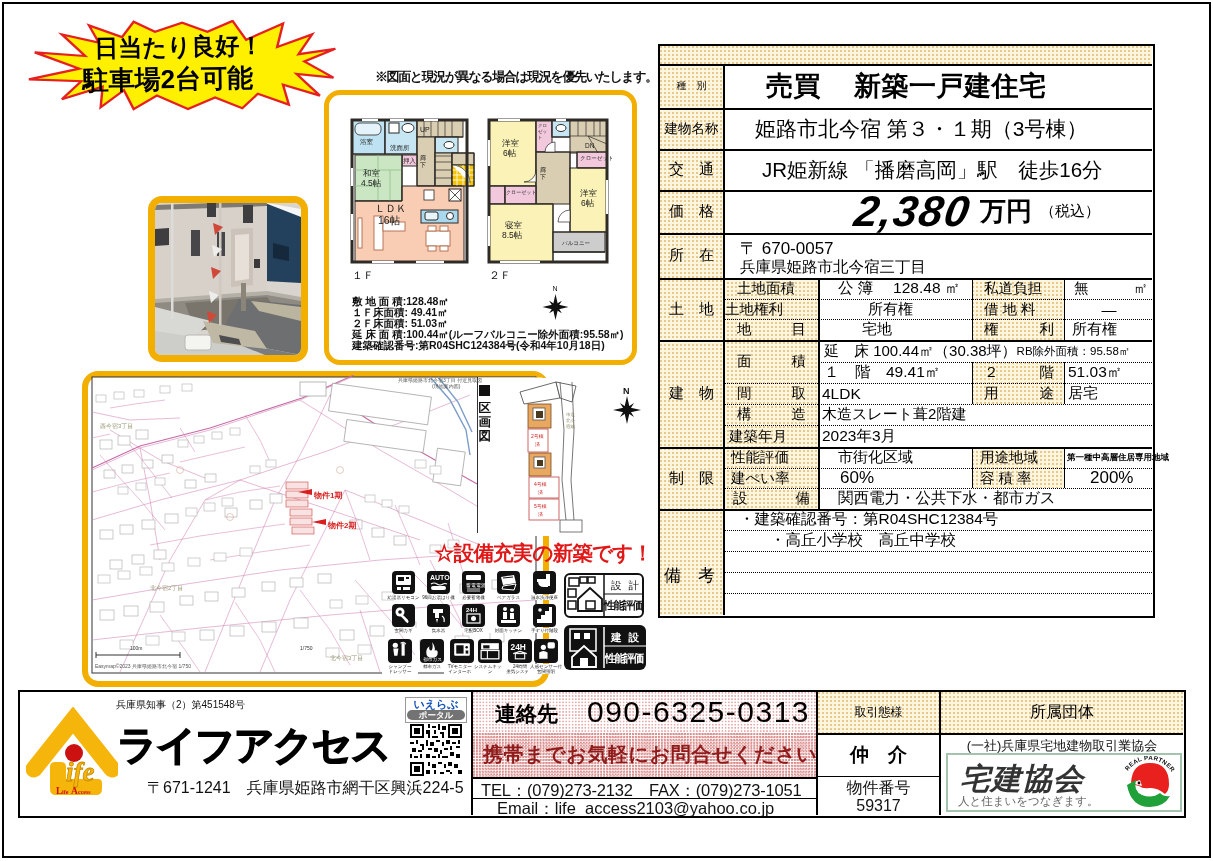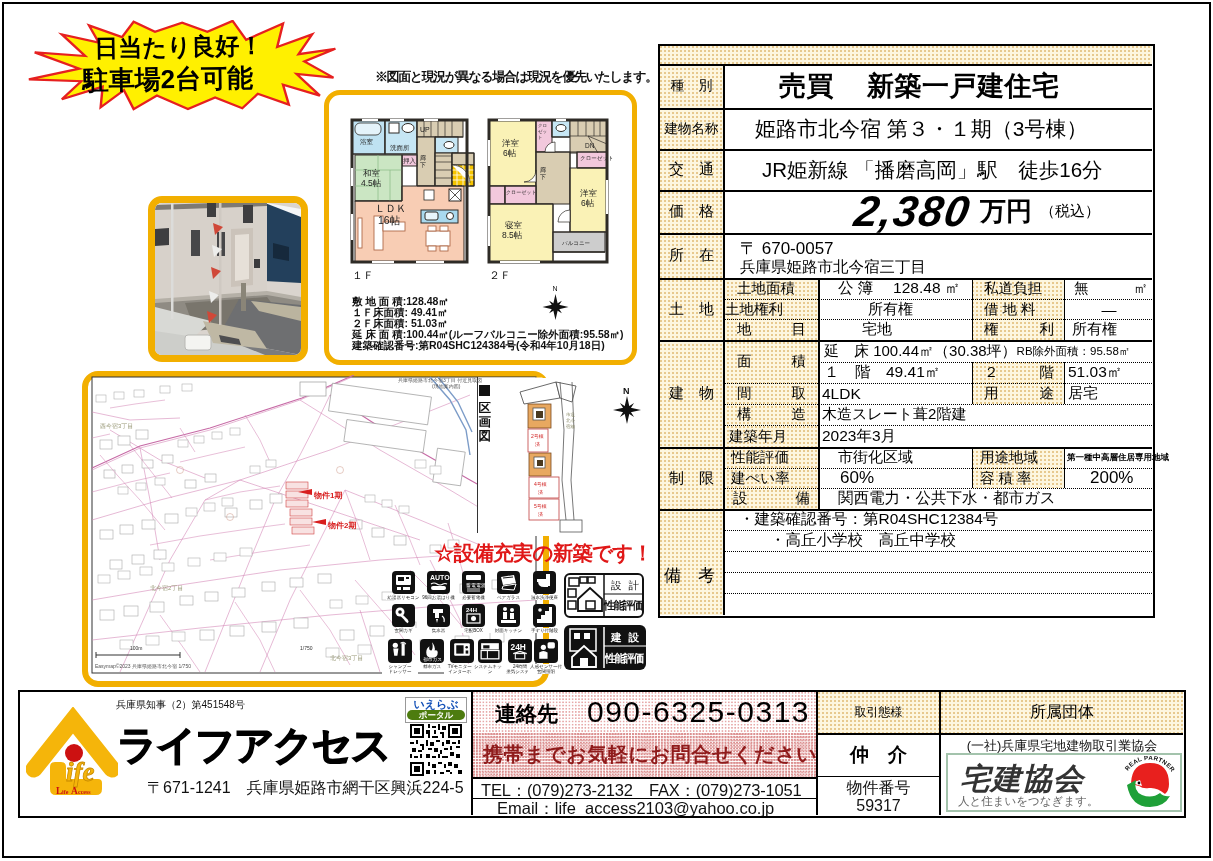--- a/index.html
+++ b/index.html
@@ -741,22 +741,22 @@
 
  <div class="abs" style="left:63px;top:18px;width:1.8px;height:551px;background:#000;"></div>
  <div class="abs" style="left:158px;top:232px;width:1.8px;height:231px;background:#000;"></div>
  <div class="abs" style="left:312px;top:232px;width:1.4px;height:62px;background:#000;"></div>
  <div class="abs" style="left:404px;top:232px;width:1.4px;height:62px;background:#000;"></div>
  <div class="abs" style="left:312px;top:316px;width:1.4px;height:42px;background:#000;"></div>
  <div class="abs" style="left:404px;top:316px;width:1.4px;height:42px;background:#000;"></div>
  <div class="abs" style="left:312px;top:401px;width:1.4px;height:41px;background:#000;"></div>
  <div class="abs" style="left:404px;top:401px;width:1.4px;height:41px;background:#000;"></div>
 
- <div class="cell lab" style="left:0;top:18px;width:63px;height:44px;font-size:14px;">種　別</div>
- <div class="cell" style="left:65px;top:18px;width:427px;height:44px;font-size:27px;font-weight:bold;padding-left:54px;letter-spacing:0.5px;">売買<span style="display:inline-block;width:33px;"></span>新築一戸建住宅</div>
+ <div class="cell lab" style="left:0;top:18px;width:63px;height:44px;font-size:10px;">種　別</div>
+ <div class="cell" style="left:65px;top:18px;width:427px;height:44px;font-size:27px;font-weight:bold;padding-left:41px;letter-spacing:0.5px;">売買<span style="display:inline-block;width:33px;"></span>新築一戸建住宅</div>
 
  <div class="cell lab" style="left:0;top:62px;width:63px;height:41px;font-size:13.5px;">建物名称</div>
  <div class="cell" style="left:65px;top:62px;width:427px;height:41px;font-size:21px;padding-left:30px;">姫路市北今宿 第３・１期（3号棟）</div>
 
  <div class="cell lab" style="left:0;top:103px;width:63px;height:41px;font-size:15px;">交　通</div>
  <div class="cell" style="left:65px;top:103px;width:427px;height:41px;font-size:20.5px;padding-left:37px;">JR姫新線 「播磨高岡」駅　徒歩16分</div>
 
  <div class="cell lab" style="left:0;top:144px;width:63px;height:43px;font-size:15px;">価　格</div>
  <div class="cell" style="left:65px;top:144px;width:427px;height:43px;">
    <span style="font-family:'Liberation Sans',sans-serif;font-style:italic;font-weight:bold;font-size:43px;margin-left:130px;letter-spacing:1.5px;display:inline-block;transform:skewX(-10deg);">2,380</span>
@@ -852,21 +852,21 @@
    <text x="36" y="87" font-size="6" font-weight="bold" fill="#CC1111" font-family="Liberation Serif,serif">ife </text>
    <text x="45" y="87" font-size="9.5" font-weight="bold" fill="#CC1111" font-family="Liberation Serif,serif">A</text>
    <text x="52" y="87" font-size="6" font-weight="bold" fill="#CC1111" font-family="Liberation Serif,serif">ccess</text>
  </svg>
  </div>
 
  <div class="abs" style="left:97px;top:26px;font-size:40px;font-weight:bold;color:#000;letter-spacing:-2px;-webkit-text-stroke:1.3px #000;">ライフアクセス</div>
 
  <div class="abs" style="left:385px;top:5px;width:60px;height:24px;border:1px solid #999;background:#fff;text-align:center;">
    <div style="font-size:11px;font-weight:bold;color:#1451B8;line-height:12px;">いえらぶ</div>
-   <div style="background:#4d7c0f;color:#fff;font-size:8.5px;font-weight:bold;border-radius:5px;margin:0 1px;line-height:10px;">ポータル</div>
+   <div style="background:#737373;color:#fff;font-size:8.5px;font-weight:bold;border-radius:5px;margin:0 1px;line-height:10px;">ポータル</div>
  </div>
 
  <div class="abs" style="left:390px;top:32px;">
  <svg width="52" height="52" viewBox="0 0 26 26" shape-rendering="crispEdges">
   <rect width="26" height="26" fill="#fff"></rect>
   <g fill="#000">
    <rect x="0" y="0" width="7" height="7"></rect>
           <rect x="1" y="1" width="5" height="5" fill="#fff"></rect>
           <rect x="2" y="2" width="3" height="3"></rect>
    <rect x="19" y="0" width="7" height="7"></rect>

